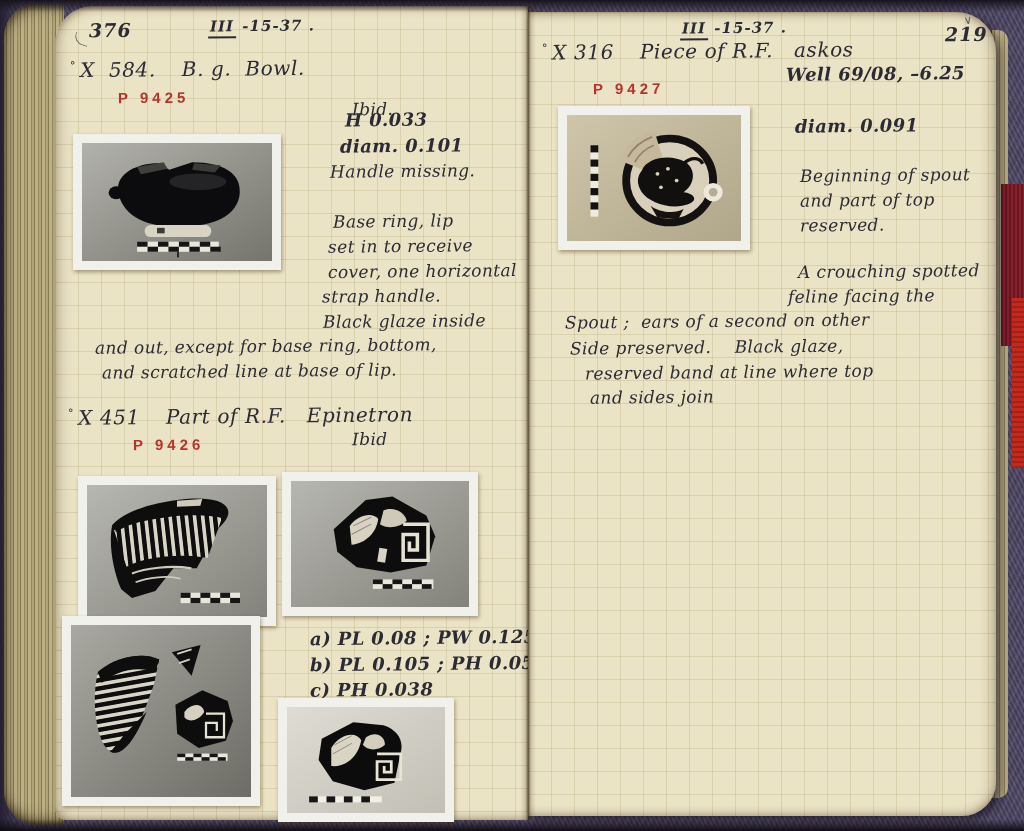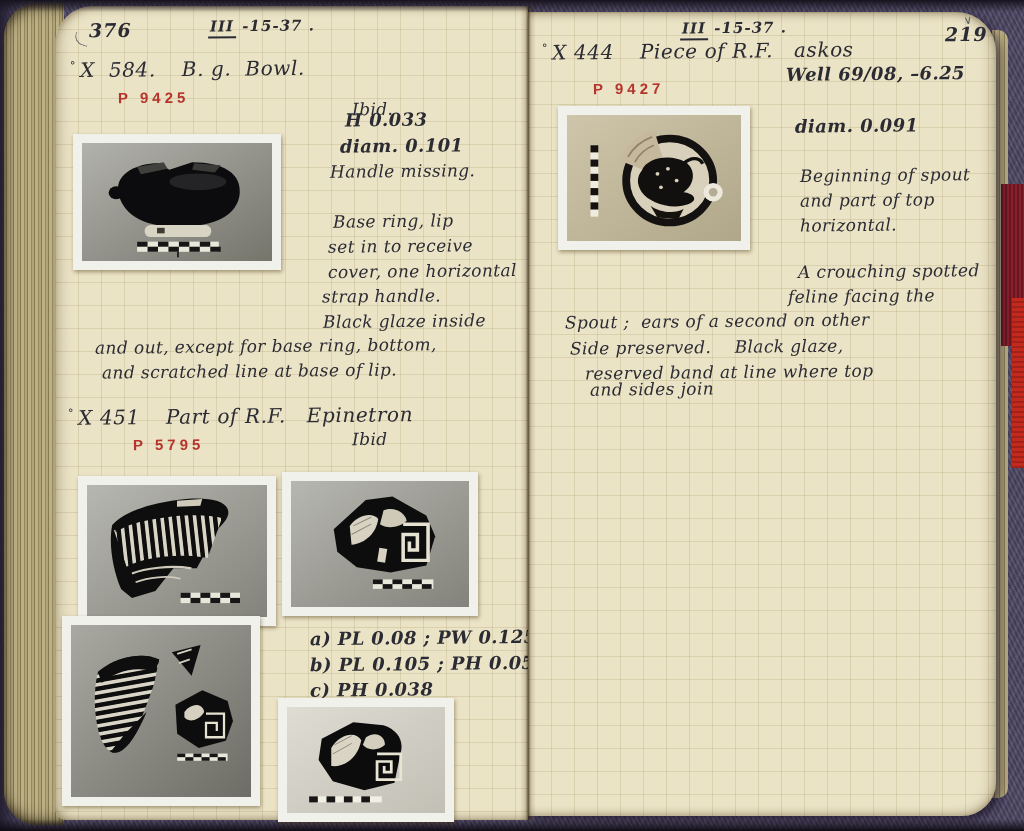--- a/index.html
+++ b/index.html
@@ -124,21 +124,21 @@
     <div class="hw" style="left:275px;top:156px;">Handle missing.</div>
     <div class="hw" style="left:278px;top:206px;">Base ring, lip</div>
     <div class="hw" style="left:273px;top:231px;">set in to receive</div>
     <div class="hw" style="left:273px;top:256px;">cover, one horizontal</div>
     <div class="hw" style="left:267px;top:281px;">strap handle.</div>
     <div class="hw" style="left:268px;top:306px;">Black glaze inside</div>
     <div class="hw" style="left:40px;top:331px;">and out, except for base ring, bottom,</div>
     <div class="hw" style="left:47px;top:356px;">and scratched line at base of lip.</div>
 
     <div class="hw heading" style="left:13px;top:399px;"><span class="prefix">°</span><span>X 451</span><span class="gap"></span><span>Part of R.F.   Epinetron</span></div>
-    <div class="cat" style="left:78px;top:430px;">P 5795</div>
+    <div class="cat" style="left:78px;top:430px;">P 9426</div>
     <div class="hw" style="left:297px;top:424px;">Ibid</div>
 
     <div class="photo" style="left:23px;top:470px;width:180px;height:132px;">
       <div class="photo-img">
         <svg viewBox="0 0 200 152" preserveAspectRatio="none">
           <defs>
             <linearGradient id="g2" x1="0" y1="0" x2="1" y2="1">
               <stop offset="0" stop-color="#b7b7b1"></stop>
                 <stop offset="1" stop-color="#83837b"></stop>
             </linearGradient>
@@ -254,21 +254,21 @@
         </svg>
       </div>
     </div>
   </div>
 
   <div class="page page-right">
     <div class="hw dateline" style="left:152px;top:8px;"><span class="roman">III</span><span> -15-37 .</span></div>
     <div class="tick" style="left:436px;top:2px;">∨</div>
     <div class="hw pageno" style="left:417px;top:12px;">219</div>
 
-    <div class="hw heading" style="left:14px;top:28px;"><span class="prefix">°</span><span>X 444</span><span class="gap"></span><span>Piece of R.F.   askos</span></div>
+    <div class="hw heading" style="left:14px;top:28px;"><span class="prefix">°</span><span>X 316</span><span class="gap"></span><span>Piece of R.F.   askos</span></div>
     <div class="cat" style="left:65px;top:60px;margin-top:8px;">P 9427</div>
     <div class="hw b" style="left:258px;top:52px;">Well 69/08, –6.25</div>
 
     <div class="photo" style="left:30px;top:94px;width:174px;height:126px;">
       <div class="photo-img">
         <svg viewBox="0 0 200 150" preserveAspectRatio="none">
           <defs>
             <linearGradient id="g6" x1="0" y1="0" x2="1" y2="1">
               <stop offset="0" stop-color="#cfc5aa"></stop>
                 <stop offset="1" stop-color="#b0a689"></stop>
@@ -296,25 +296,25 @@
           <path d="M96,108 C106,116 124,118 134,112 L128,124 L104,122 Z" fill="#16130f"></path>
           <circle cx="168" cy="92" r="11" fill="#ece8dc"></circle>
           <circle cx="168" cy="92" r="5" fill="#b5ac96"></circle>
         </svg>
       </div>
     </div>
 
     <div class="hw b" style="left:267px;top:104px;">diam. 0.091</div>
     <div class="hw" style="left:272px;top:154px;">Beginning of spout</div>
     <div class="hw" style="left:272px;top:179px;">and part of top</div>
-    <div class="hw" style="left:272px;top:204px;">horizontal.</div>
+    <div class="hw" style="left:272px;top:204px;">reserved.</div>
     <div class="hw" style="left:270px;top:250px;">A crouching spotted</div>
     <div class="hw" style="left:260px;top:275px;">feline facing the</div>
     <div class="hw" style="left:37px;top:300px;">Spout ;  ears of a second on other</div>
     <div class="hw" style="left:42px;top:326px;">Side preserved.    Black glaze,</div>
     <div class="hw" style="left:57px;top:351px;">reserved band at line where top</div>
-    <div class="hw" style="left:62px;top:368px;">and sides join</div>
+    <div class="hw" style="left:62px;top:376px;">and sides join</div>
   </div>
 
   <div class="gutter"></div>
   <div class="shade-top"></div>
   <div class="shade-bottom"></div>
 </div>
 
 </body></html>

